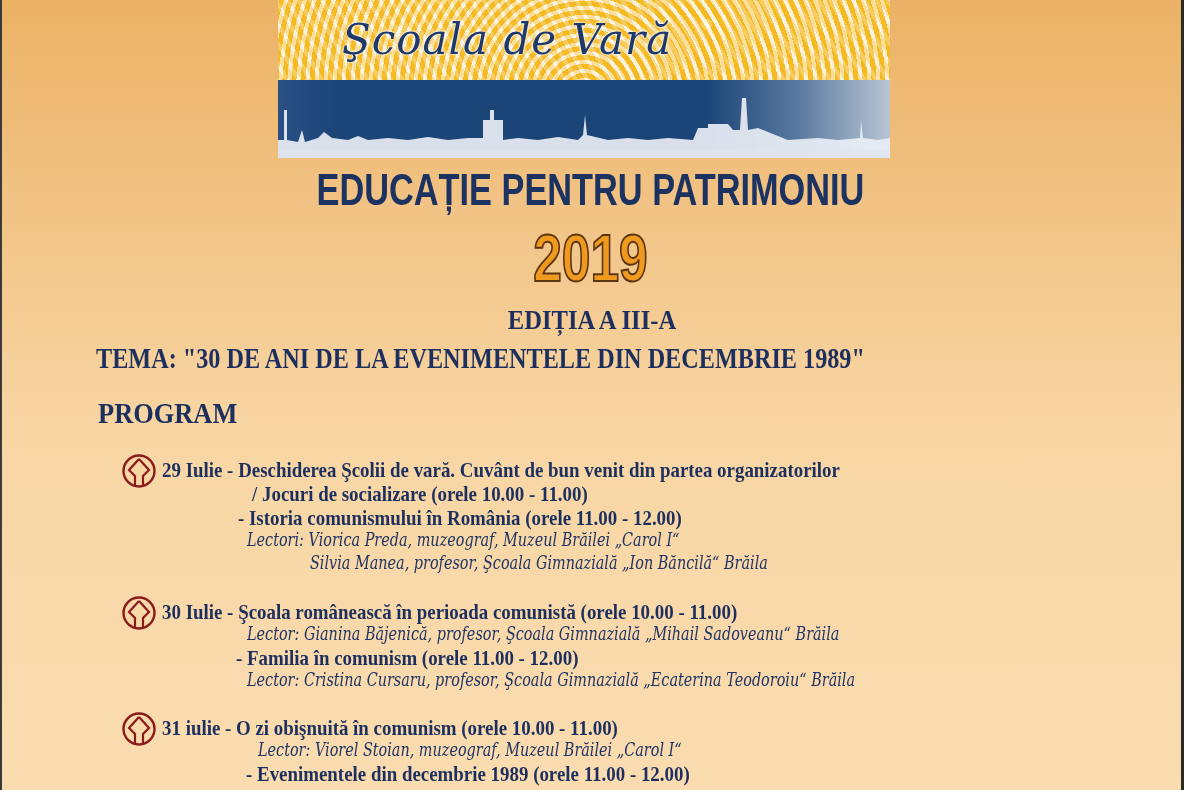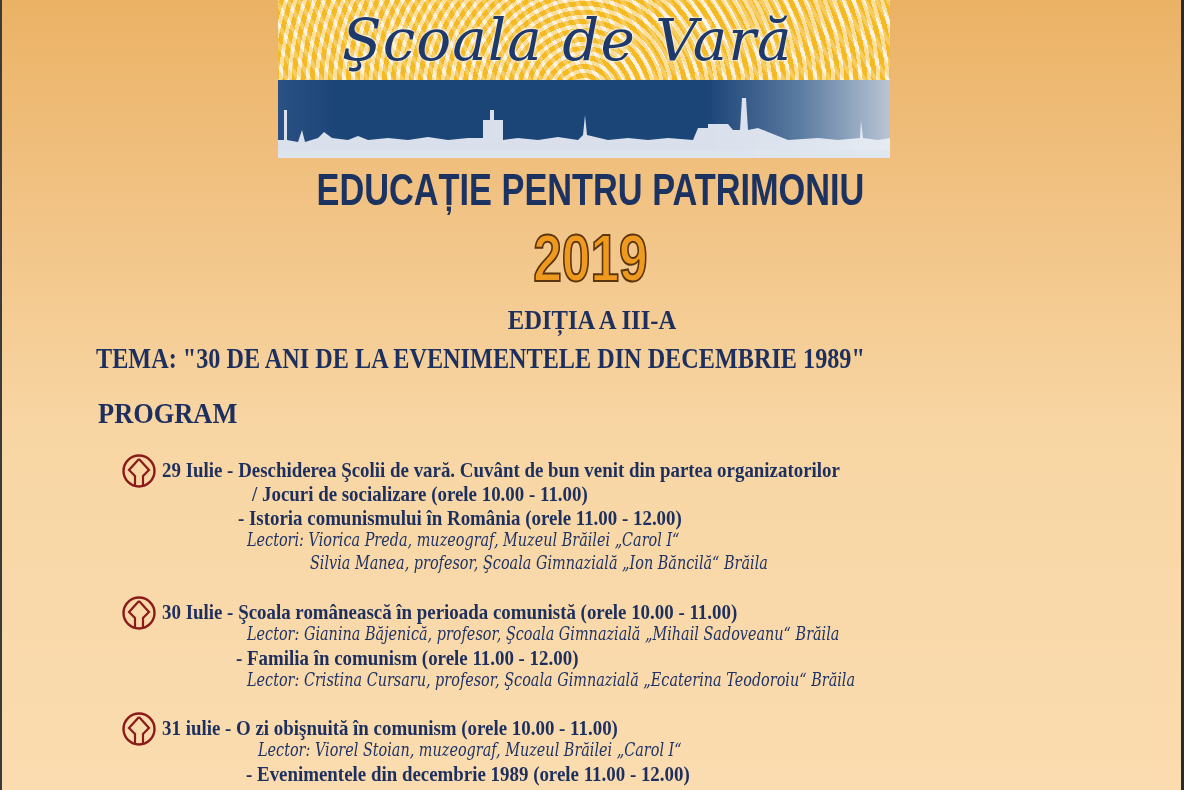--- a/index.html
+++ b/index.html
@@ -28,21 +28,21 @@
       overflow:hidden;
     }
     .banner-pattern::before {
       content:""; position:absolute; inset:0;
       background: repeating-radial-gradient(circle at 50% 120%, rgba(245,185,33,0.9) 0 5px, rgba(251,243,226,0.85) 5px 9px);
       opacity:0.75;
     }
     .banner-title {
       position:absolute; left:64px; top:2px; width:540px;
       font-family:"DejaVu Serif", serif; font-style:italic;
-      font-size:58px; line-height:76px; color:#1f3a6a;
+      font-size:42px; line-height:76px; color:#1f3a6a;
       letter-spacing:1px; z-index:3;
       text-shadow: 0 0 2px #fff, 0 0 3px #fff;
     }
     .banner-skyline {
       position:absolute; left:0; top:80px; width:612px; height:78px;
       background: linear-gradient(90deg, #2a5084 0%, #1b4477 10%, #1b4477 70%, #5a7aa0 85%, #b9c5d4 100%);
       overflow:hidden;
     }
     .skyline-shape {
       position:absolute; left:0; bottom:0; width:612px; height:78px;

